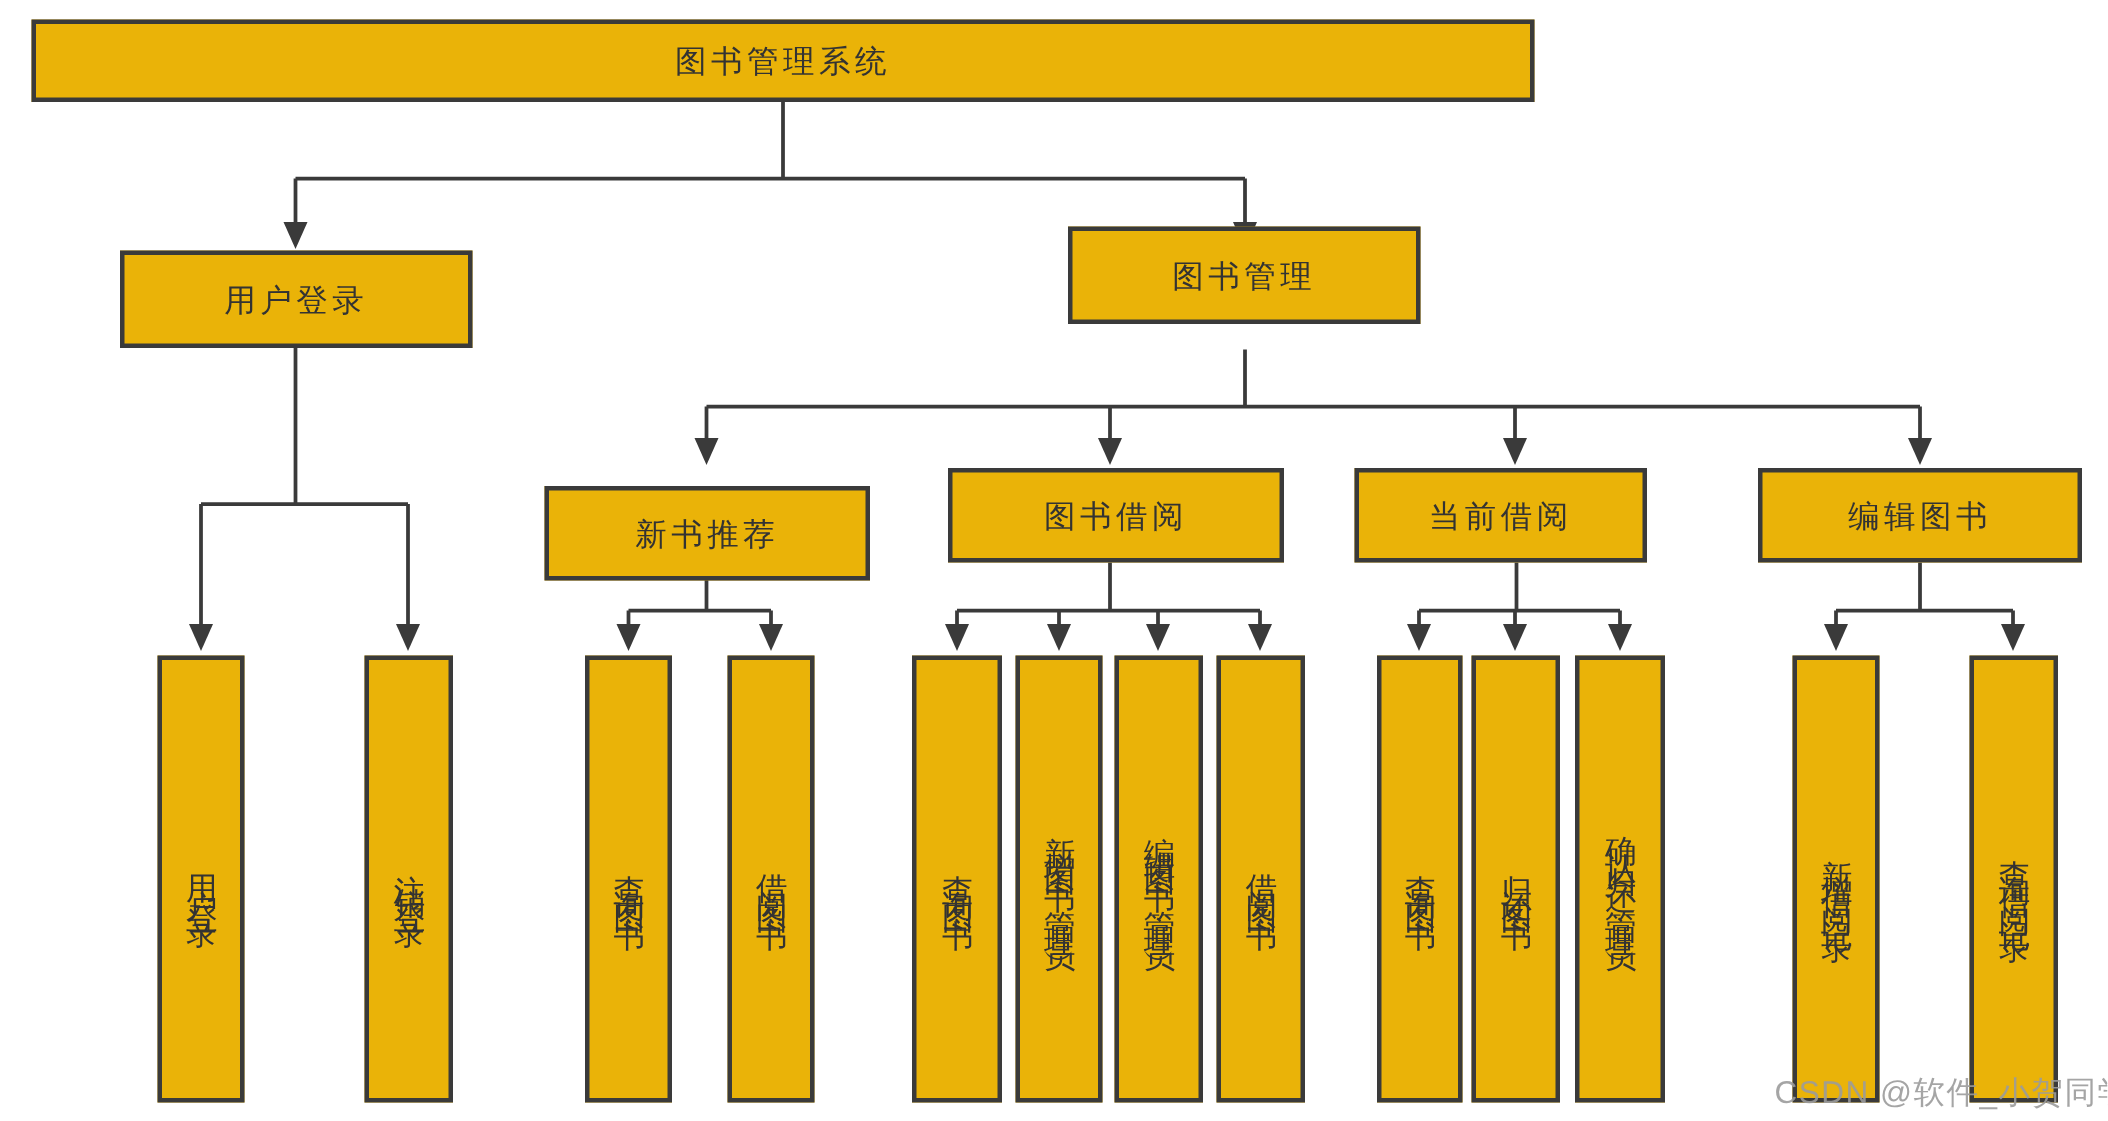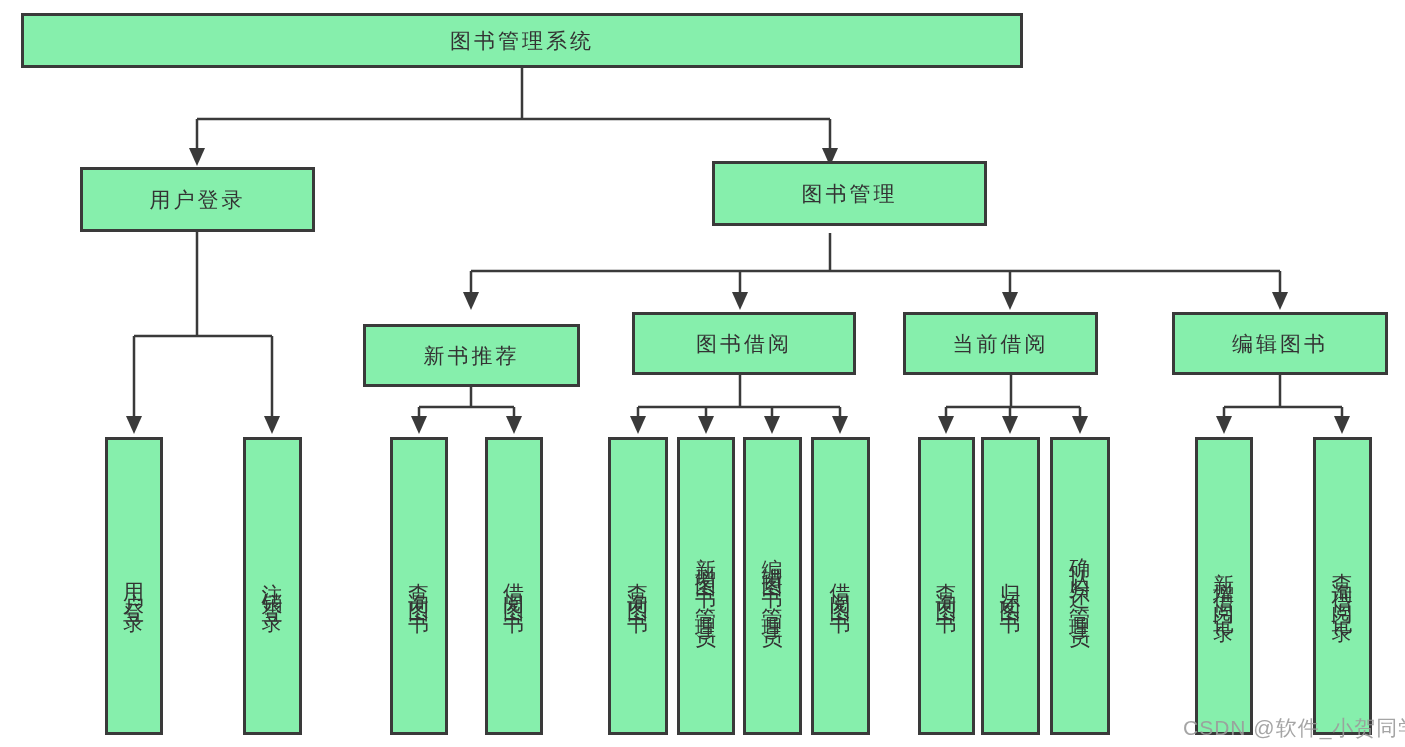--- a/index.html
+++ b/index.html
@@ -8,21 +8,21 @@
     width: 1405px;
     height: 747px;
     background: #ffffff;
     font-family: "Liberation Sans", "DejaVu Sans", sans-serif;
     overflow: hidden;
   }
   .node {
     position: absolute;
     box-sizing: border-box;
     border: 3px solid #3a3a3a;
-    background: #86efac;
+    background: #eab308;
     display: flex;
     align-items: center;
     justify-content: center;
     color: #333333;
   }
   .hlabel {
     font-size: 21px;
     letter-spacing: 3px;
     white-space: nowrap;
   }
@@ -96,21 +96,21 @@
     </g>
   </svg>
 
   <div class="node" style="left:21px; top:13px; width:1002px; height:55px;">
     <span class="hlabel">图书管理系统</span>
   </div>
 
   <div class="node" style="left:80px; top:167px; width:235px; height:65px;">
     <span class="hlabel">用户登录</span>
   </div>
-  <div class="node" style="left:712px; top:161px; width:275px; height:65px;">
+  <div class="node" style="left:712px; top:151px; width:235px; height:65px;">
     <span class="hlabel">图书管理</span>
   </div>
 
   <div class="node" style="left:363px; top:324px; width:217px; height:63px;">
     <span class="hlabel">新书推荐</span>
   </div>
   <div class="node" style="left:632px; top:312px; width:224px; height:63px;">
     <span class="hlabel">图书借阅</span>
   </div>
   <div class="node" style="left:903px; top:312px; width:195px; height:63px;">

